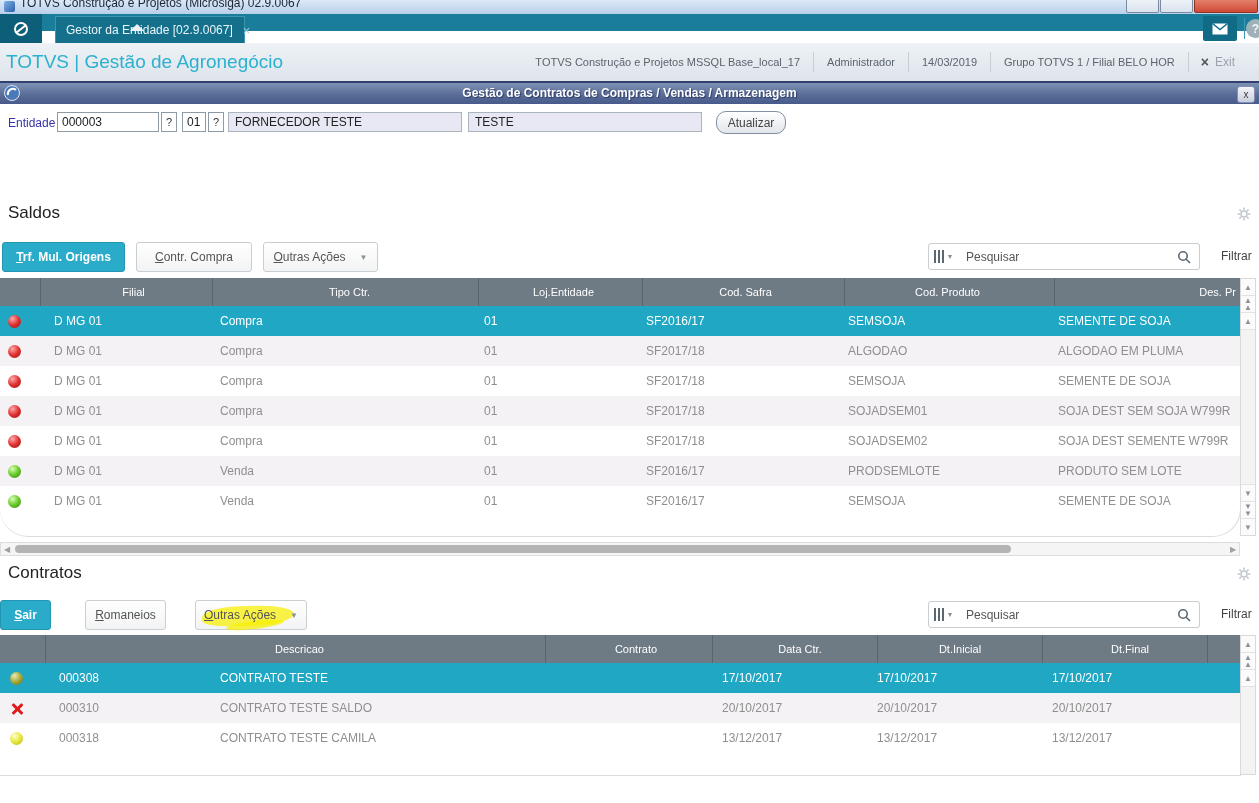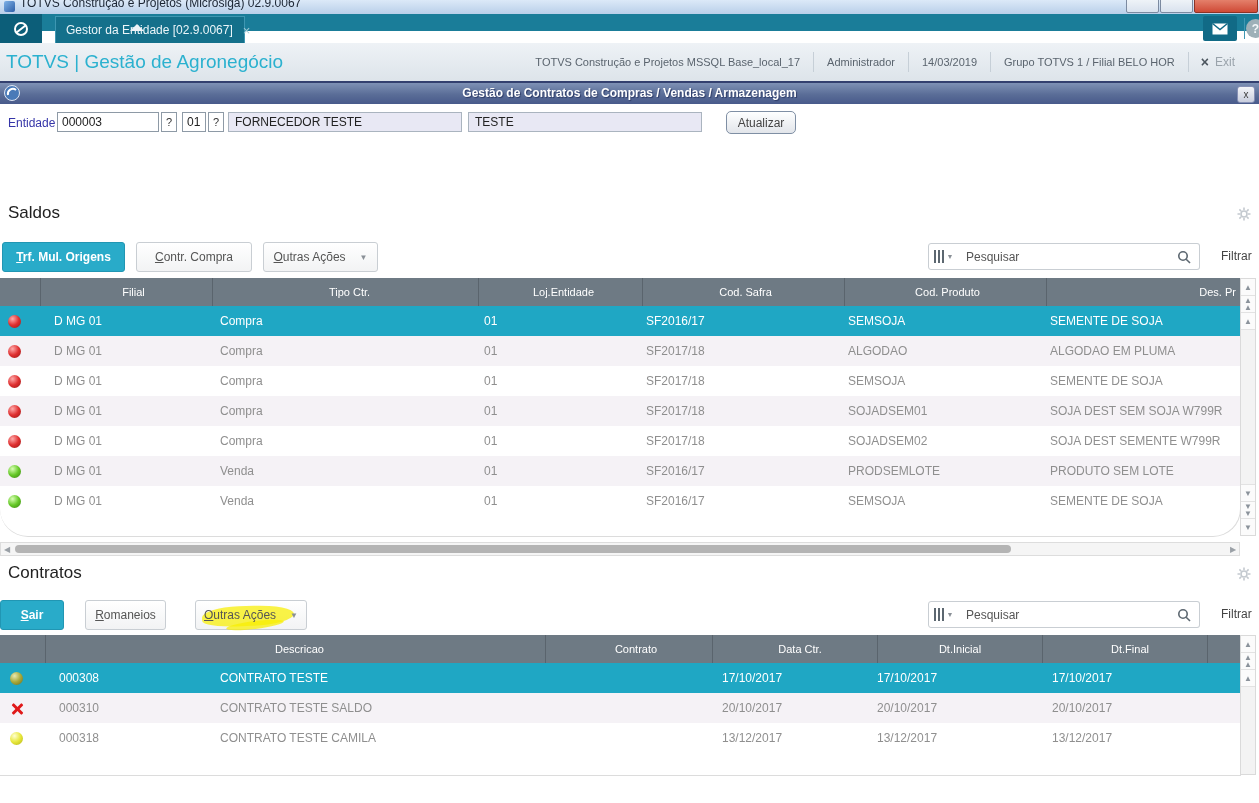--- a/index.html
+++ b/index.html
@@ -66,22 +66,22 @@
   .tbox.code{left:57px;width:102px;}
   .tbox.store{left:182px;width:24px;}
   .qbtn{position:absolute;top:8px;width:16px;height:20px;box-sizing:border-box;border:1px solid #8e9aa6;
     background:#fff;font-size:11px;color:#333;display:flex;align-items:center;justify-content:center;}
   .qbtn.q1{left:161px;} .qbtn.q2{left:208px;}
   .rofield{position:absolute;top:8px;height:20px;box-sizing:border-box;border:1px solid #aab4bf;
     background:#e8e8f4;font-size:12px;color:#222;display:flex;align-items:center;padding:0 6px;}
   .rofield.name{left:228px;width:234px;}
   .rofield.nick{left:468px;width:234px;}
   .update-btn{position:absolute;left:716px;top:7px;width:70px;height:23px;box-sizing:border-box;
-    border:1px solid #7f8fa4;border-radius:5px;background:linear-gradient(#feffff,#e2e5ea);
-    font-size:12px;color:#444;display:flex;align-items:center;justify-content:center;margin-left:10px;}
+    border:1px solid #7f8fa4;border-radius:10px;background:linear-gradient(#feffff,#e2e5ea);
+    font-size:12px;color:#444;display:flex;align-items:center;justify-content:center;}
 
   
   .section-title{position:absolute;left:8px;font-size:17px;color:#222;}
   .gear{position:absolute;right:8px;}
 
   
   .btn{position:absolute;height:30px;box-sizing:border-box;border-radius:3px;font-size:12px;
     display:flex;align-items:center;justify-content:center;}
   .btn-primary{background:#29abc9;color:#fff;font-weight:bold;border:1px solid #2196b3;}
   .btn-sec{background:linear-gradient(#ffffff,#f2f3f4);color:#555;border:1px solid #c9ced3;}
@@ -121,21 +121,21 @@
   .grow.sel{background:#1fa7c4;}
   .grow.sel .cell{color:#fff;}
   .grow.alt{background:#f5f2f6;}
   
   .c0{width:40px;justify-content:flex-start;padding-left:8px;}
   .c1{width:172px;padding-left:14px;}
   .c2{width:266px;padding-left:8px;}
   .c3{width:164px;padding-left:6px;}
   .c4{width:202px;padding-left:4px;}
   .c5{width:202px;padding-left:4px;}
-  .c6{flex:1;padding-left:4px;}
+  .c6{flex:1;padding-left:4px;margin-left:8px;}
   .ghead .c6{justify-content:flex-end;padding-right:4px;}
   
   .k0{width:45px;justify-content:flex-start;padding-left:10px;}
   .k1{width:167px;padding-left:14px;}
   .k2{width:500px;padding-left:8px;}
   .k3{width:165px;padding-left:10px;}
   .k4{width:165px;}
   .k5{width:165px;padding-left:10px;}
   .k6{flex:1;}
 
@@ -400,21 +400,21 @@
 
   <div class="section-title" style="top:563px;">Contratos</div>
   <span class="gear" style="top:567px;">
     <svg width="14" height="14" viewBox="0 0 14 14" stroke="#c3c9cf" fill="none" stroke-width="1.6">
       <circle cx="7" cy="7" r="3"></circle>
         <path d="M7 0.5V3M7 11v2.5M0.5 7H3M11 7h2.5M2.4 2.4l1.8 1.8M9.8 9.8l1.8 1.8M11.6 2.4L9.8 4.2M4.2 9.8l-1.8 1.8"></path>
     </svg>
   </span>
 
   <div>
-    <div class="btn btn-primary" style="left:0px;top:600px;width:64px;">
+    <div class="btn btn-primary" style="left:0px;top:600px;width:51px;">
       <span class="btn-label">Sair</span>
     </div>
     <div class="btn btn-sec" style="left:85px;top:600px;width:81px;">
       <span class="btn-label">Romaneios</span>
     </div>
     <div class="btn btn-sec" style="left:195px;top:600px;width:112px;overflow:visible;">
       <span class="hl-blob"></span>
       <span class="hl-tail"></span>
       <span class="btn-label z1">Outras Ações</span>
       <span class="dd-arrow z1">▼</span>

